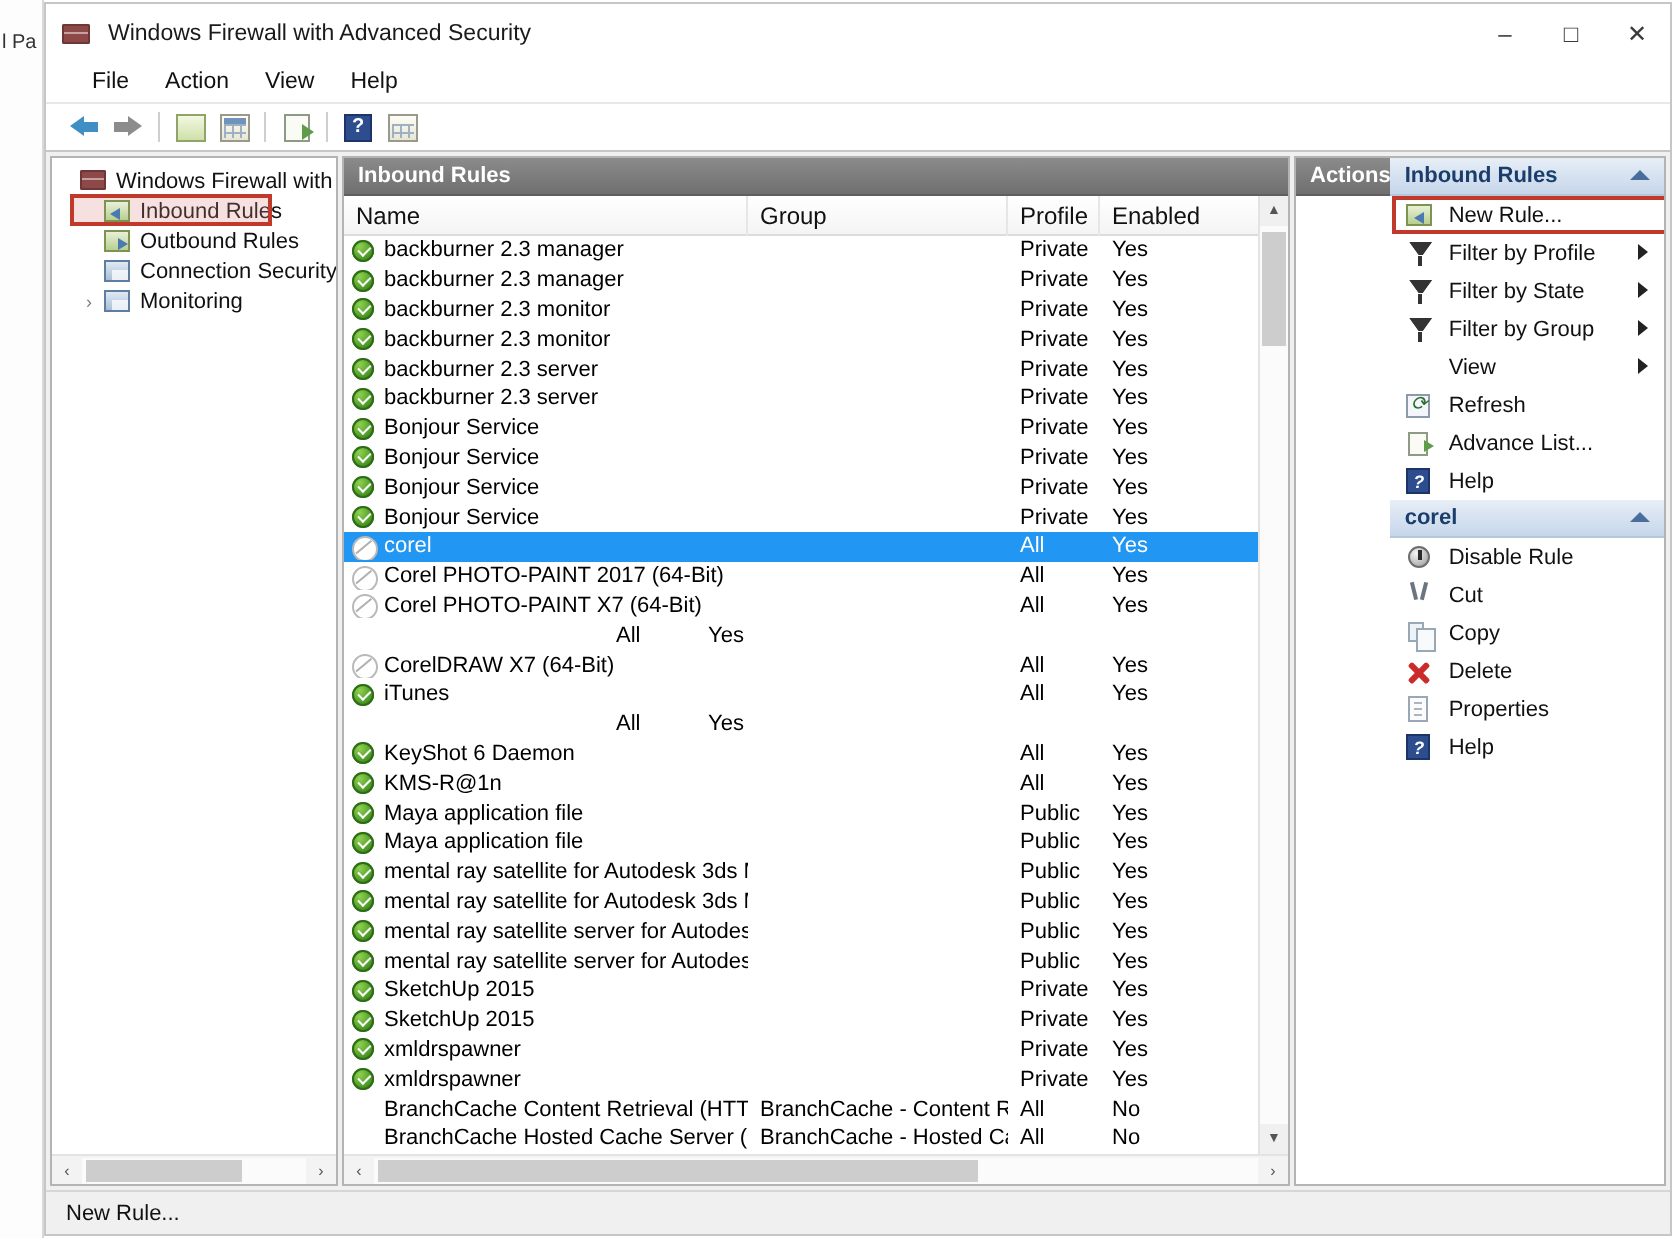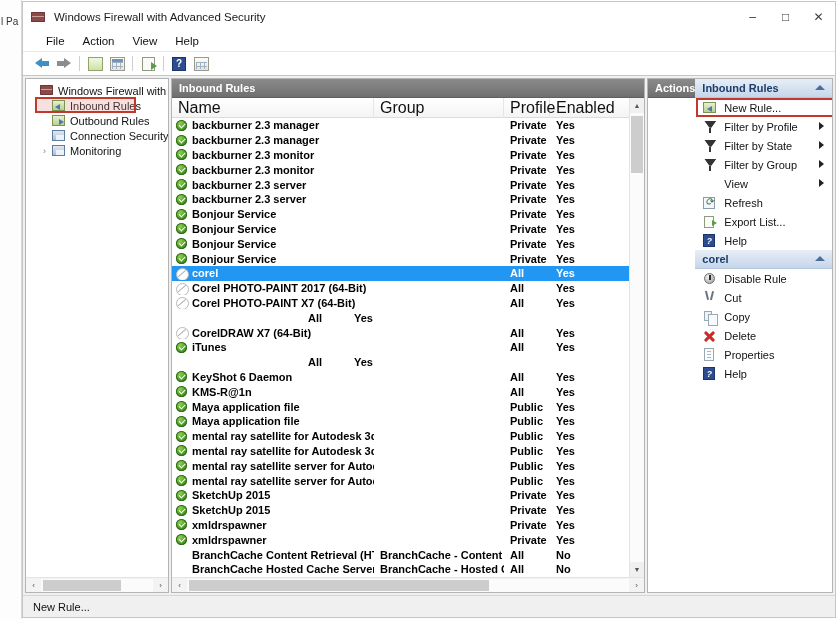--- a/index.html
+++ b/index.html
@@ -211,31 +211,31 @@
     display: flex; align-items: center; padding-left: 7px;
     border-bottom: 1px solid #5f5f5f;
   }
   .list-area { flex: 1 1 auto; display: flex; min-height: 0; }
   .list-main { flex: 1 1 auto; display: flex; flex-direction: column; min-width: 0; }
   .col-head {
     height: 20px; flex: 0 0 20px; display: flex;
     background: linear-gradient(#ffffff,#f4f4f4);
     border-bottom: 1px solid #dcdcdc; align-items: center;
   }
-  .ch { font-size: 16px; color: #111; padding-left: 6px; white-space: nowrap;
+  .ch { font-size: 12px; color: #111; padding-left: 6px; white-space: nowrap;
         border-right: 1px solid #e6e6e6; height: 20px; line-height: 20px; }
   .ch.name { width: 202px; flex: 0 0 202px; }
   .ch.group { width: 130px; flex: 0 0 130px; }
   .ch.profile { width: 46px; flex: 0 0 46px; }
   .ch.enabled { flex: 1 1 auto; border-right: none; }
 
   .rows { flex: 1 1 auto; overflow: hidden; }
   .row {
     height: 14.8px; display: flex; align-items: center;
-    font-size: 11px; white-space: nowrap; cursor: default; font-weight: bold;
+    font-size: 11px; white-space: nowrap; cursor: default;
   }
   .row.sel { background: #2196f3; color: #fff; }
   .cell { padding-left: 6px; overflow: hidden; }
   .cell.name { width: 202px; flex: 0 0 202px; display: flex; align-items: center; padding-left: 3px; }
   .cell.group { width: 130px; flex: 0 0 130px; }
   .cell.profile { width: 46px; flex: 0 0 46px; }
   .cell.enabled { flex: 1 1 auto; }
 
   .ricon { width: 13px; height: 13px; flex: 0 0 13px; margin-right: 4px; position: relative; }
   .ricon.on:before {
@@ -882,21 +882,21 @@
             <div class="act-row">
               <span class="act-icon">
                 <i class="ai-refresh"></i>
               </span>
               <span>Refresh</span>
             </div>
             <div class="act-row">
               <span class="act-icon">
                 <i class="ai-export"></i>
               </span>
-              <span>Export List...</span>
+              <span>Advance List...</span>
             </div>
             <div class="act-row">
               <span class="act-icon">
                 <i class="ai-help">?</i>
               </span>
               <span>Help</span>
             </div>
             <div class="act-section">
               <span>corel</span>
               <span class="chev"></span>

